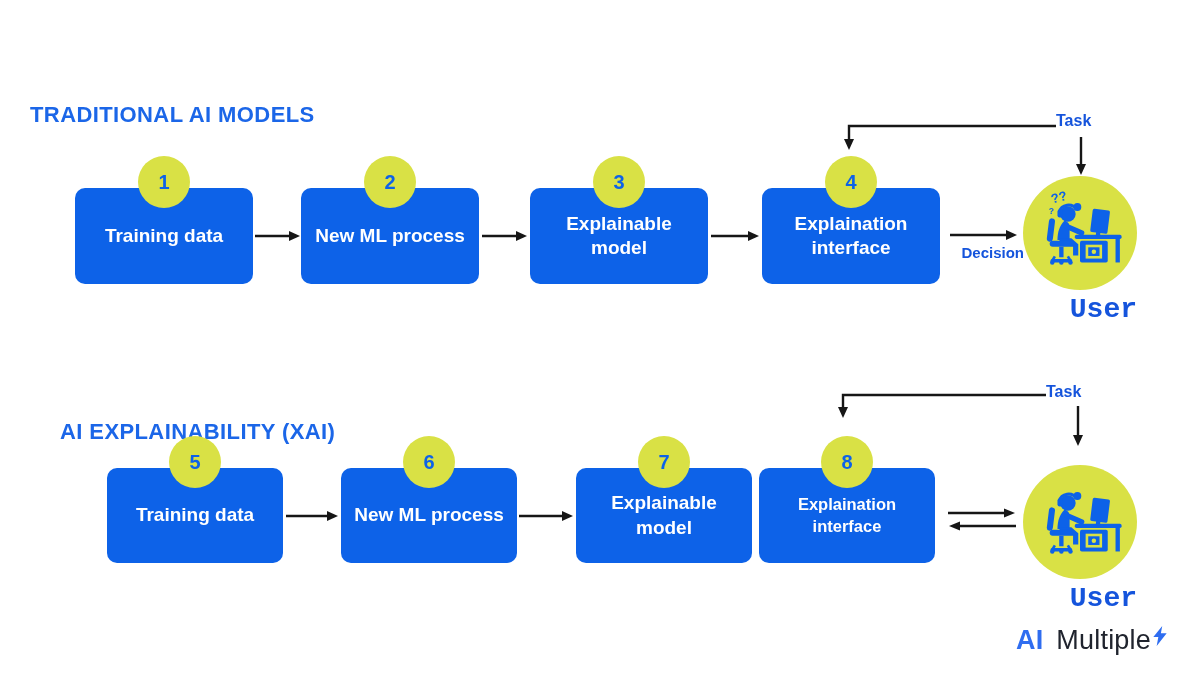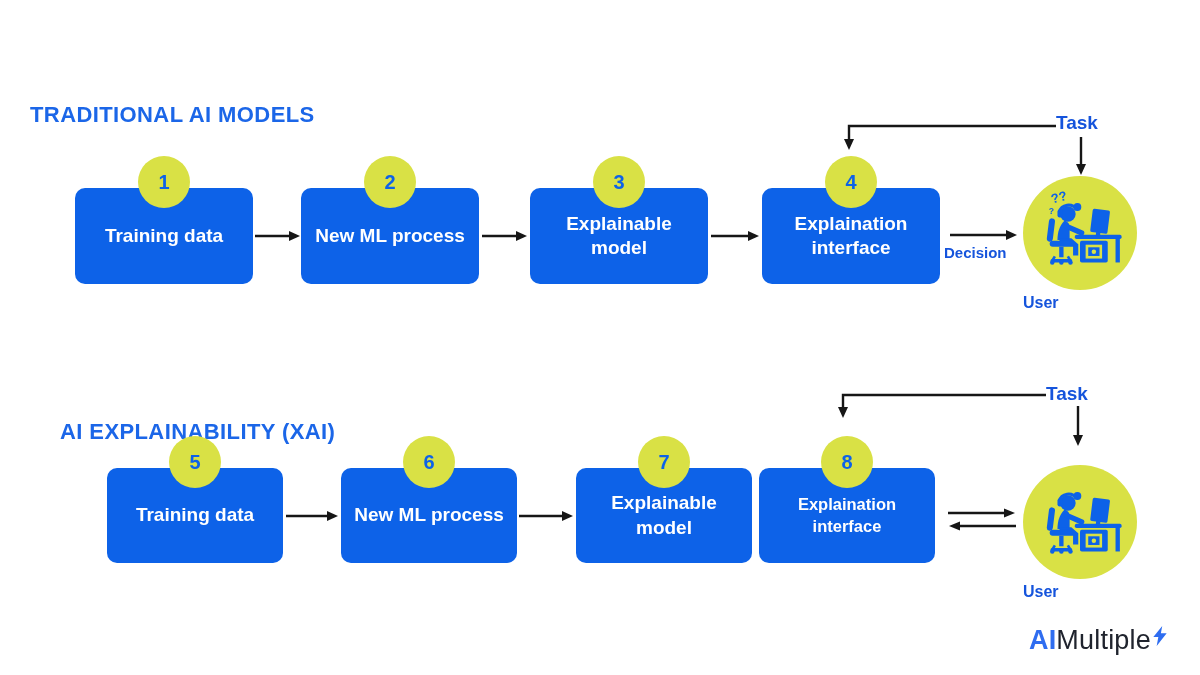--- a/index.html
+++ b/index.html
@@ -37,42 +37,42 @@
     margin-top:-20px;height:96px;border-radius:10px;
     background:var(--box-blue);color:#fff;
     font-size:19px;font-weight:700;line-height:1.28;
     display:flex;align-items:center;justify-content:center;
     text-align:center;padding:0 12px;position:relative;z-index:1;
   }
   .step.small-label .box{font-size:16.5px;}
   .row2 .step{width:176px;}
   .row2 .step .box{height:95px;}
   .task-label{
-    font-size:19px;font-weight:800;color:var(--label-blue);white-space:nowrap;
+    font-size:16px;font-weight:800;color:var(--label-blue);white-space:nowrap;
   }
   .decision-label{
     font-size:15px;font-weight:800;color:var(--label-blue);
-    width:80px;text-align:left;
+    width:80px;text-align:right;
   }
   .user-circle{
     width:114px;height:114px;border-radius:50%;
     background:var(--chip);
     display:flex;align-items:center;justify-content:center;
   }
   .user-circle svg{width:104px;height:104px;}
   .user-label{
-    width:114px;text-align:left;
-    font-size:16px;font-weight:800;color:var(--label-blue);
+    width:114px;text-align:right;
+    font-size:28px;font-weight:800;color:var(--label-blue);font-family:Liberation Mono, monospace;
   }
   .logo{
     display:flex;align-items:flex-start;
     font-size:27px;letter-spacing:.2px;white-space:nowrap;
   }
   .logo .ai{color:var(--logo-blue);font-weight:700;}
-  .logo .name{color:var(--logo-dark);font-weight:500;}
+  .logo .name{color:var(--logo-dark);font-weight:500;padding-left:13px;}
   .logo svg{margin-left:2px;margin-top:1px;}
 </style>
 </head>
 <body>
 
 <div class="abs heading" style="left:30px;top:102px;">TRADITIONAL AI MODELS</div>
 
 <div class="row1">
   <div class="step" style="left:75px;top:156px;">
     <div class="chip">1</div>

